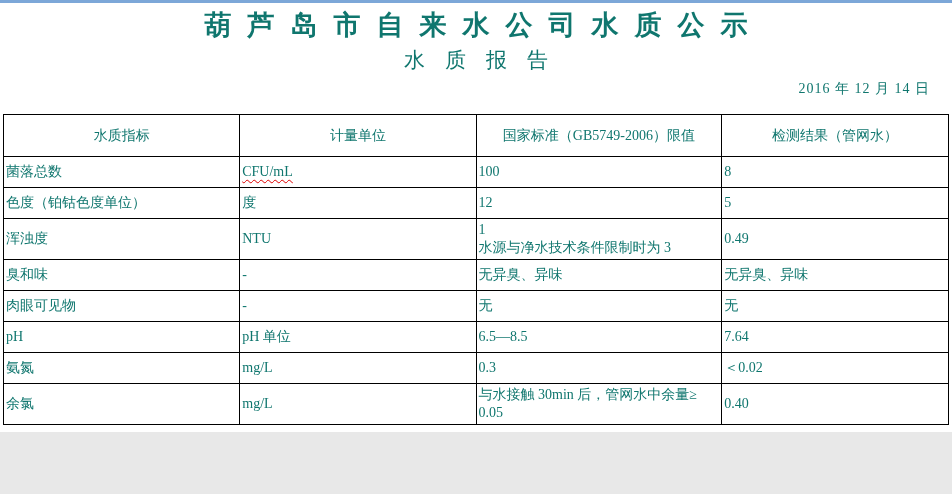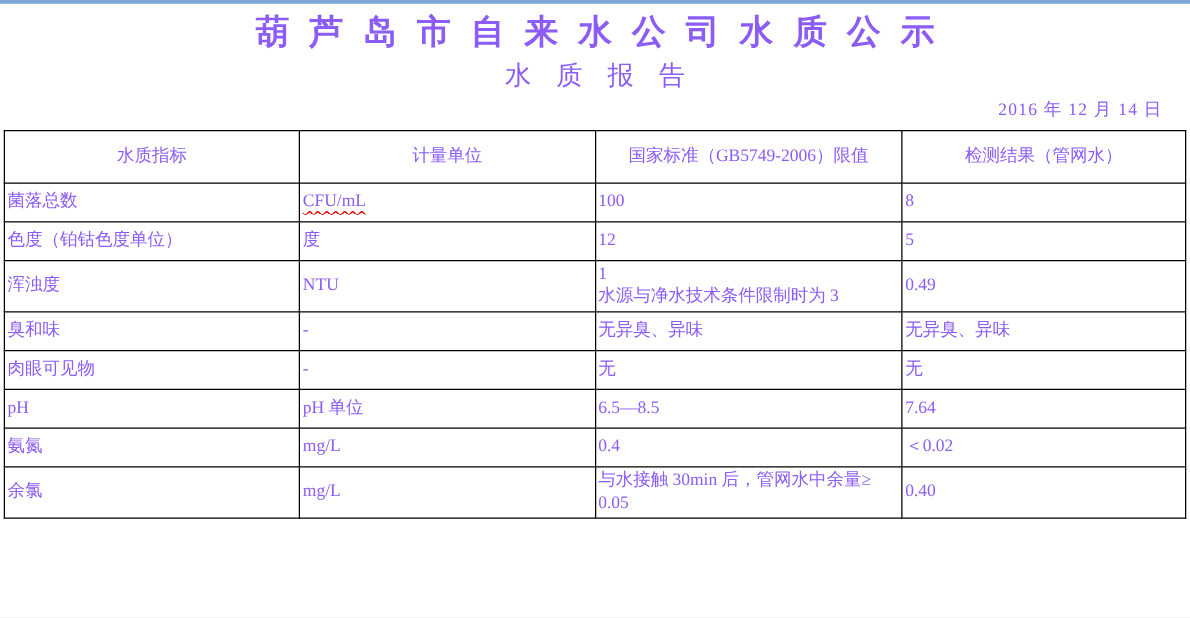--- a/index.html
+++ b/index.html
@@ -1,23 +1,23 @@
 <!DOCTYPE html>
 <html><head>
 <meta charset="utf-8">
 <style>
   html, body { margin: 0; padding: 0; background: #e8e8e8; }
   .page {
-    width: 952px; height: 494px;
+    width: 952px; height: 432px;
     background: #ffffff;
     position: relative;
     overflow: hidden;
     box-sizing: border-box;
     font-family: "Liberation Serif", "DejaVu Serif", serif;
-    color: #8b5cf6;
+    color: #0f766e;
   }
   .accent-line { width: 100%; height: 3px; background: #7CA7D8; }
   .doc-title {
     text-align: center;
     font-size: 27px;
     font-weight: bold;
     letter-spacing: 16px;
     text-indent: 16px;
     margin-top: 6px;
     line-height: 33px;
@@ -32,21 +32,21 @@
     margin-top: 5px;
     line-height: 26px;
     white-space: nowrap;
   }
   .doc-date {
     text-align: right;
     font-size: 14px;
     letter-spacing: 1px;
     padding-right: 22px;
     margin-top: 7px;
-    margin-bottom: 6px;
+    margin-bottom: 16px;
     line-height: 18px;
   }
   table.wq {
     width: 946px;
     margin: 0 auto;
     border-collapse: collapse;
     table-layout: fixed;
   }
   table.wq th, table.wq td {
     border: 1px solid #000;
@@ -132,21 +132,21 @@
       </tr>
       <tr>
         <td>pH</td>
         <td>pH 单位</td>
         <td>6.5—8.5</td>
         <td>7.64</td>
       </tr>
       <tr>
         <td>氨氮</td>
         <td>mg/L</td>
-        <td>0.4</td>
+        <td>0.3</td>
         <td>＜0.02</td>
       </tr>
       <tr>
         <td>余氯</td>
         <td>mg/L</td>
         <td>与水接触 30min 后，管网水中余量≥
 0.05</td>
         <td>0.40</td>
       </tr>
     </tbody>

